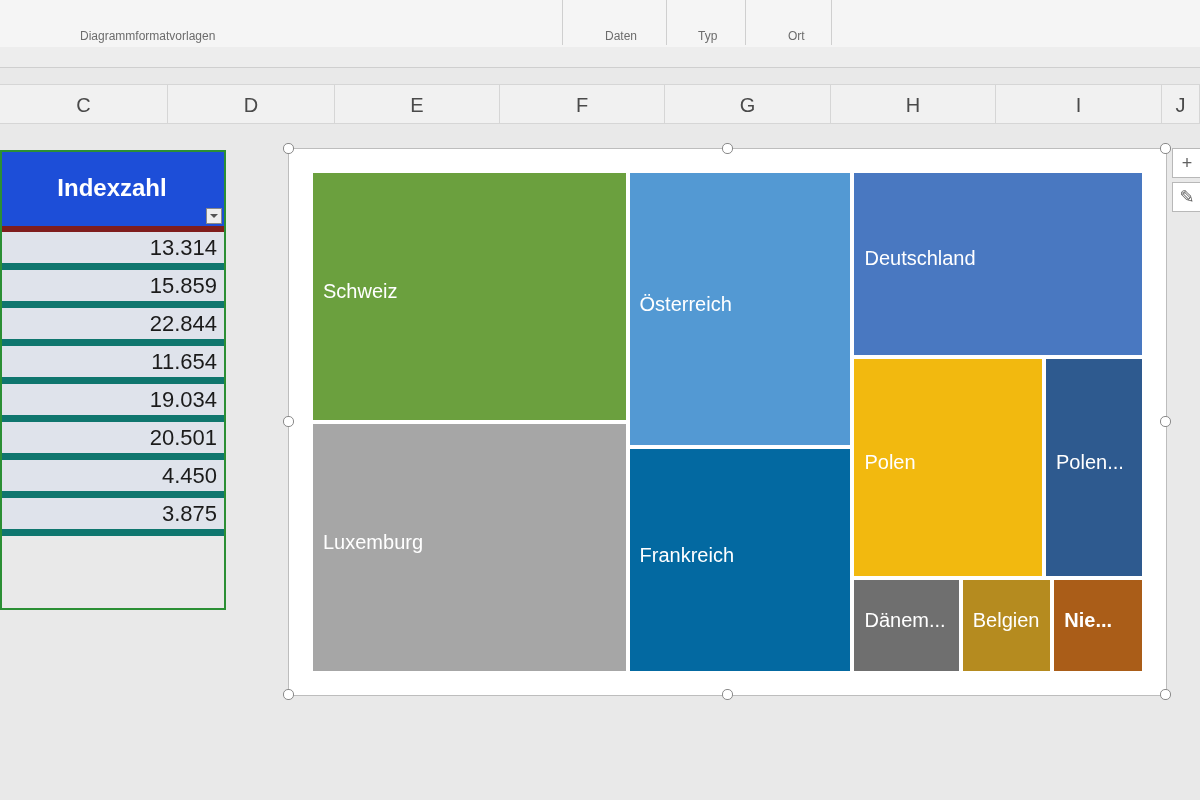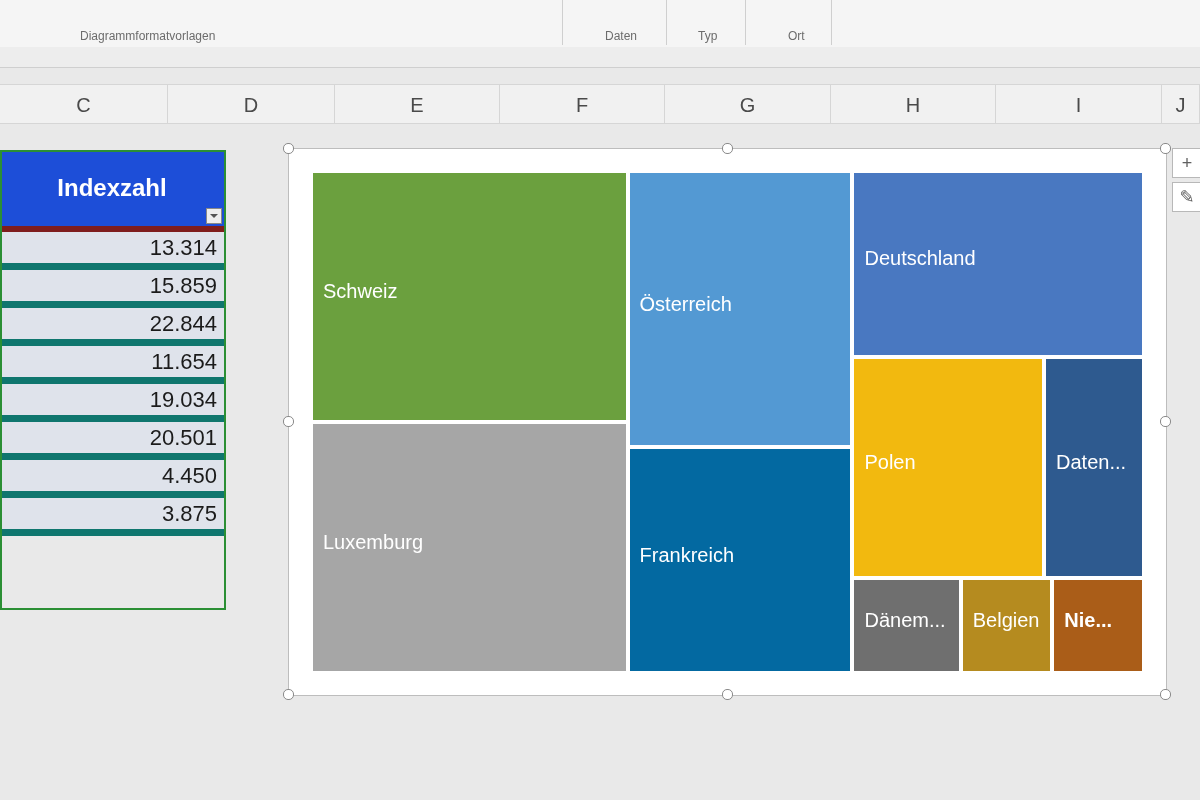--- a/index.html
+++ b/index.html
@@ -101,21 +101,21 @@
       <div class="node" style="left: 38%; top: 55%; width: 27%; height: 45%; background: #0369a1;">
         <span>Frankreich</span>
       </div>
       <div class="node" style="left: 65%; top: 0%; width: 35%; height: 37%; background: rgb(73, 120, 193);">
         <span>Deutschland</span>
       </div>
       <div class="node" style="left: 65%; top: 37%; width: 23%; height: 44%; background: rgb(242, 185, 15);">
         <span>Polen</span>
       </div>
       <div class="node" style="left: 88%; top: 37%; width: 12%; height: 44%; background: rgb(46, 90, 143);">
-        <span>Daten...</span>
+        <span>Polen...</span>
       </div>
       <div class="node" style="left: 78%; top: 81%; width: 11%; height: 19%; background: rgb(181, 139, 31);">
         <span>Belgien</span>
       </div>
       <div class="node" style="left: 65%; top: 81%; width: 13%; height: 19%; background: rgb(111, 111, 111);">
         <span>Dänem...</span>
       </div>
       <div class="node" style="left: 89%; top: 81%; width: 11%; height: 19%; background: rgb(170, 93, 24); font-weight: bold;">
         <span>Nie...</span>
       </div>

